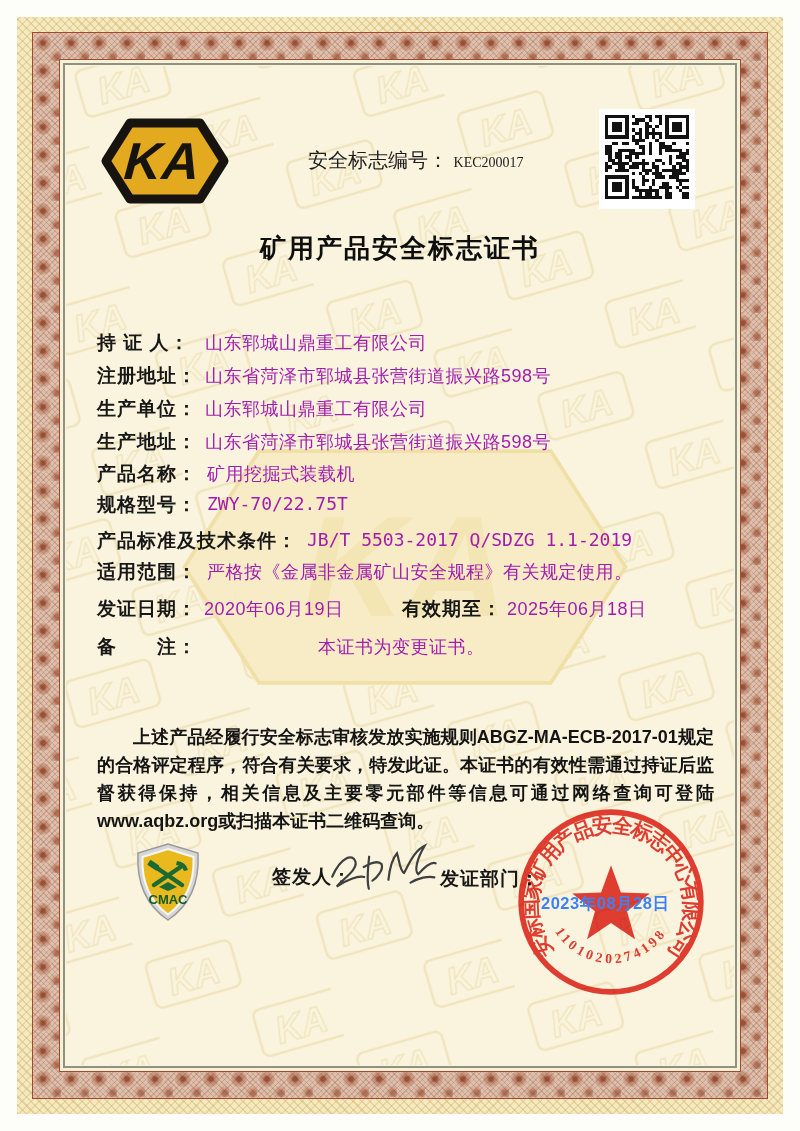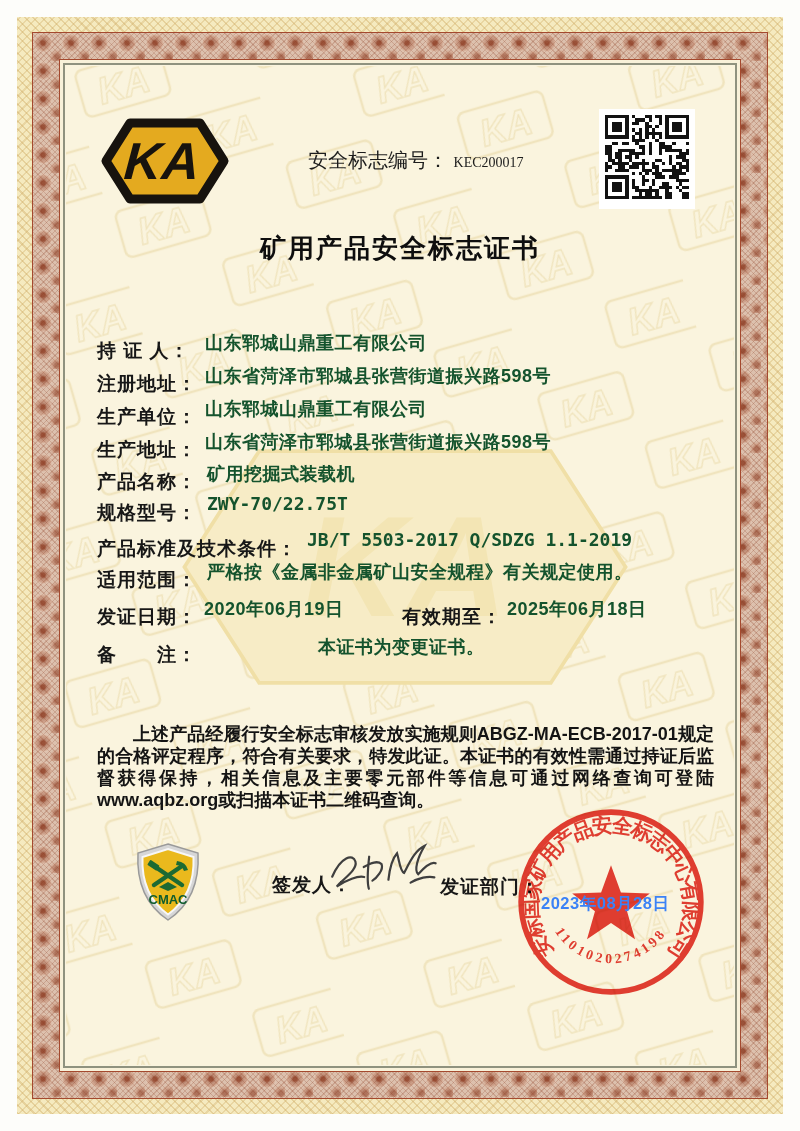--- a/index.html
+++ b/index.html
@@ -16,28 +16,28 @@
       radial-gradient(circle at 24px 24px, rgba(143,62,36,.60) 2px, rgba(188,118,88,.35) 5px, transparent 8px),
       repeating-linear-gradient(45deg, rgba(140,62,36,.22) 0 1px, transparent 1px 4px),
       repeating-linear-gradient(-45deg, rgba(140,62,36,.22) 0 1px, transparent 1px 4px);
     background-size:28px 28px,28px 28px,auto,auto;}
   .band-inline{position:absolute;inset:59px;border:1px solid #a4492e;background:#f8f1d9;}
   .gray-line{position:absolute;inset:63px;border:2px solid #8f927f;background:#faf4de;}
   .wm-svg{position:absolute;left:66px;top:66px;z-index:0;}
   .center-wm{position:absolute;left:162px;top:432px;z-index:0;}
   
   .t{position:absolute;white-space:nowrap;z-index:2;}
-  .lbl{font-size:19px;font-weight:700;letter-spacing:1px;color:#171717;margin-top:8px;}
-  .val{font-size:18px;font-weight:700;letter-spacing:.5px;color:#14532d;}
+  .lbl{font-size:19px;font-weight:700;letter-spacing:1px;color:#171717;}
+  .val{font-size:18px;font-weight:400;letter-spacing:.5px;color:#a21caf;}
   .serifed{font-family:"Liberation Serif","DejaVu Serif",serif;}
   .header-no{left:308px;top:147px;font-size:20px;font-weight:400;color:#1c1c1c;}
   .title{left:0;width:800px;top:231px;text-align:center;font-size:26px;font-weight:900;
          letter-spacing:2px;color:#0e0e0e;font-family:"Liberation Serif","DejaVu Serif",serif;}
   .statement{position:absolute;left:97px;top:723px;width:617px;z-index:2;font-size:18px;
-         font-weight:700;line-height:22px;text-align:justify;text-indent:2em;color:#141414;white-space:normal;}
+         font-weight:700;line-height:28px;text-align:justify;text-indent:2em;color:#141414;white-space:normal;}
   .stamp-date{left:541px;top:893px;font-size:16.5px;font-weight:700;color:#3b82f6;z-index:5;letter-spacing:.5px;}
   .seal-wrap{position:absolute;left:516px;top:807px;z-index:4;opacity:.93;mix-blend-mode:multiply;}
   .logo-wrap{position:absolute;left:99px;top:117px;z-index:2;}
   .qr-wrap{position:absolute;left:599px;top:109px;z-index:2;background:#ffffff;padding:6px;}
   .badge-wrap{position:absolute;left:132px;top:842px;z-index:2;}
   .sig-wrap{position:absolute;left:326px;top:840px;z-index:3;transform:rotate(-3deg);}
 </style>
 </head>
 <body>
 

